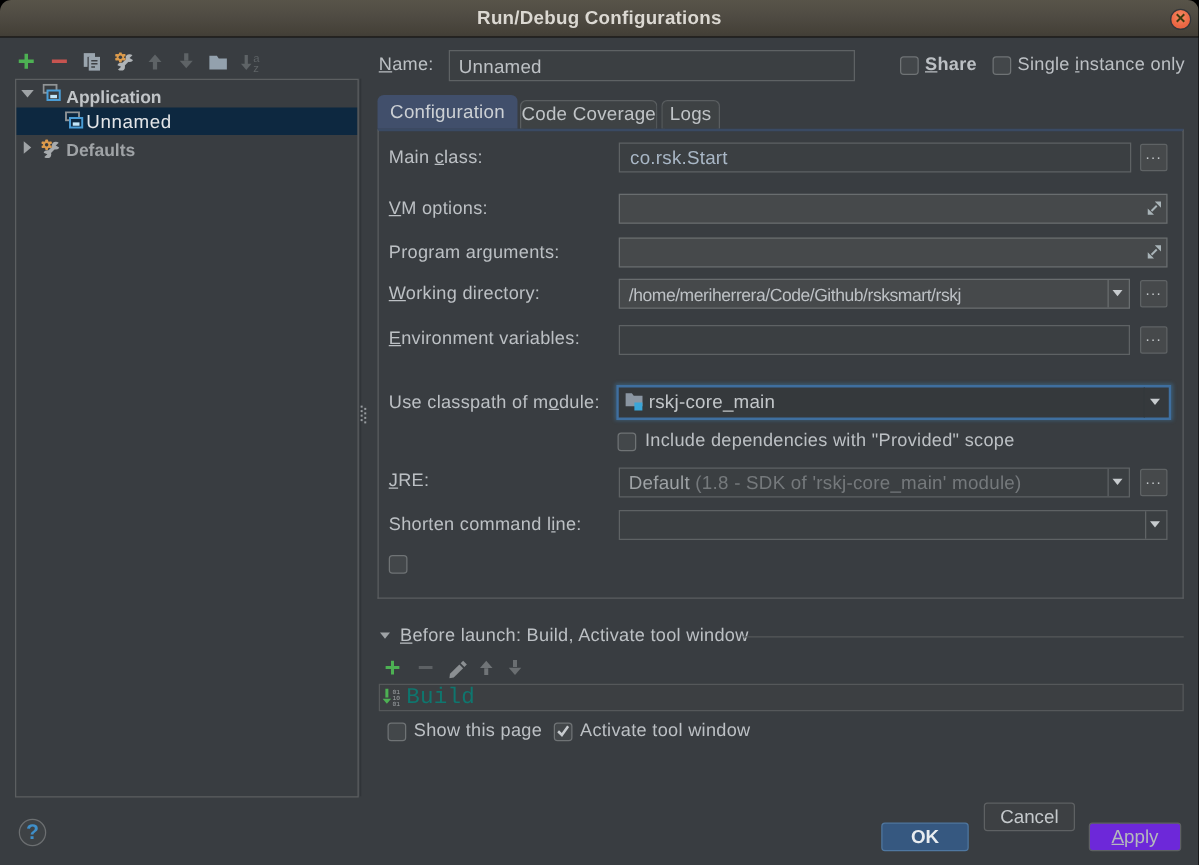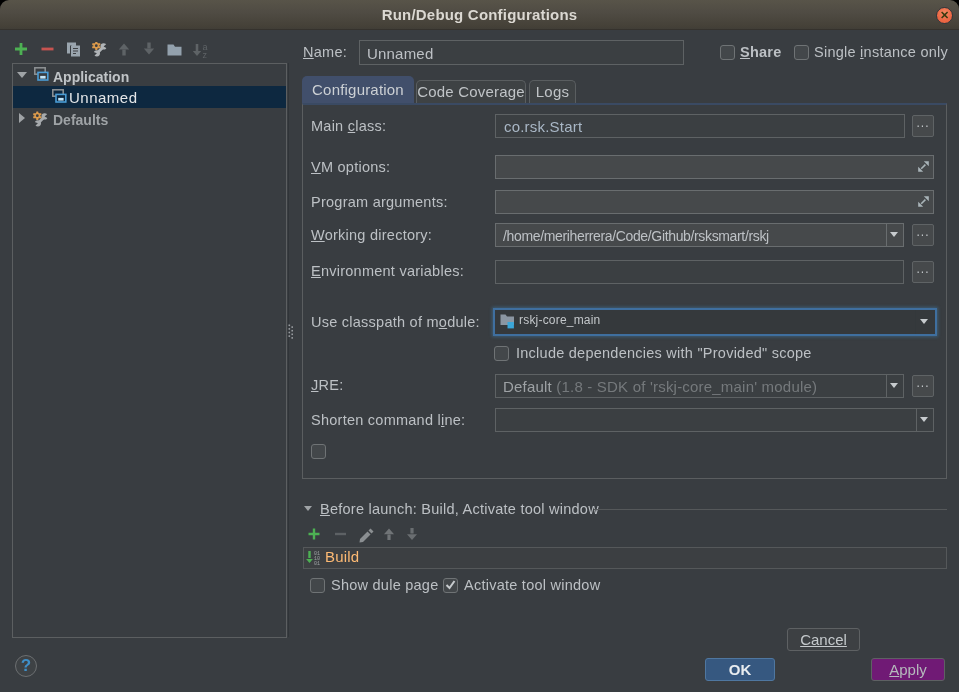--- a/index.html
+++ b/index.html
@@ -172,21 +172,21 @@
   <div class="abs fld" style="left:495px;top:260px;width:409px;height:24px;"></div>
   <div class="abs dots3" style="left:912px;top:261px;width:22px;height:22px;line-height:14px;">...</div>
 
   <div class="abs lbl" style="left:311px;top:314px;">Use classpath of m<u>o</u>dule:</div>
   <div class="abs" style="left:493px;top:308px;width:444px;height:28px;box-sizing:border-box;background:#35393c;
        border:2px solid #3f6f9f;box-shadow:0 0 3px 1px rgba(64,130,180,0.45);"></div>
   <svg class="abs" width="15" height="16" viewBox="0 0 15 16" style="left:500px;top:313px;">
     <path d="M0.5 1.5 h5 l1.5 2 h7 v8.5 h-13.5 z" fill="#8b96a2"></path>
     <rect x="7.5" y="9" width="6.4" height="6.4" fill="#3ba6d8"></rect>
   </svg>
-  <div class="abs" style="left:519px;top:313px;font-size:12px;letter-spacing:0.2px;color:#c3c7ca;">rskj-core_main</div>
+  <div class="abs" style="left:519px;top:313px;font-size:15px;letter-spacing:0.2px;color:#c3c7ca;">rskj-core_main</div>
   <div class="abs" style="left:915px;top:310px;width:20px;height:24px;border-left:1px solid #33383b;"></div>
   <div class="abs carrow" style="left:920px;top:319px;"></div>
 
   <div class="abs cb" style="left:494px;top:346px;"></div>
   <div class="abs lbl" style="left:516px;top:345px;">Include dependencies with "Provided" scope</div>
 
   <div class="abs lbl" style="left:311px;top:377px;"><u>J</u>RE:</div>
   <div class="abs fld" style="left:495px;top:374px;width:409px;height:24px;"></div>
   <div class="abs" style="left:503px;top:378px;font-size:15px;letter-spacing:0.2px;color:#9ea2a5;">Default <span style="color:#75797c;">(1.8 - SDK of 'rskj-core_main' module)</span></div>
   <div class="abs" style="left:886px;top:375px;width:17px;height:22px;border-left:1px solid #5f6365;"></div>
@@ -228,30 +228,30 @@
     <path d="M105 13 l-5 -5.8 h10 z" fill="#6a6e71"></path>
   </svg>
   <div class="abs" style="left:303px;top:547px;width:644px;height:22px;box-sizing:border-box;border:1px solid #55585a;background:#3c3f42;"></div>
   <svg class="abs" width="16" height="15" viewBox="0 0 16 15" style="left:306px;top:550px;">
     <path d="M3.5 1 v7" stroke="#4db153" stroke-width="2.4" fill="none"></path>
     <path d="M3.5 13 l-3.4 -4 h6.8 z" fill="#4db153"></path>
     <text x="8" y="5" font-size="5" fill="#9da1a4" font-family="Liberation Mono">01</text>
     <text x="8" y="10" font-size="5" fill="#9da1a4" font-family="Liberation Mono">10</text>
     <text x="8" y="15" font-size="5" fill="#9da1a4" font-family="Liberation Mono">01</text>
   </svg>
-  <div class="abs" style="left:325px;top:548px;font-size:15px;letter-spacing:0.2px;color:#fdba74;">Build</div>
+  <div class="abs" style="left:325px;top:548px;font-size:18px;letter-spacing:0.2px;color:#0f766e;font-family:Liberation Mono, monospace;">Build</div>
   <div class="abs cb" style="left:310px;top:578px;"></div>
-  <div class="abs lbl" style="left:331px;top:577px;">Show dule page</div>
+  <div class="abs lbl" style="left:331px;top:577px;">Show this page</div>
   <div class="abs cb" style="left:443px;top:578px;"></div>
   <svg class="abs" width="11" height="10" viewBox="0 0 11 10" style="left:445px;top:580px;">
     <path d="M1.5 5 l3 3 5 -7" stroke="#c7cbce" stroke-width="2" fill="none"></path>
   </svg>
   <div class="abs lbl" style="left:464px;top:577px;">Activate tool window</div>
 
   <div class="abs" style="left:15px;top:655px;width:22px;height:22px;border-radius:50%;border:1px solid #6c6f71;
        box-sizing:border-box;background:#3e4245;color:#3f8fc9;font-weight:bold;font-size:17px;text-align:center;line-height:20px;">?</div>
   <div class="abs" style="left:705px;top:658px;width:70px;height:23px;box-sizing:border-box;background:#365880;border:1px solid #4f77a0;
        border-radius:3px;color:#e8ecef;font-weight:bold;font-size:15px;text-align:center;line-height:21px;">OK</div>
-  <div class="abs" style="left:787px;top:628px;width:73px;height:23px;box-sizing:border-box;background:#3d4043;border:1px solid #5e6163;
-       border-radius:3px;color:#c5c9cc;font-size:15px;text-align:center;line-height:21px;text-decoration:underline;">Cancel</div>
-  <div class="abs" style="left:871px;top:658px;width:74px;height:23px;box-sizing:border-box;background:#701a75;border:1px solid #5e6163;
+  <div class="abs" style="left:787px;top:642px;width:73px;height:23px;box-sizing:border-box;background:#3d4043;border:1px solid #5e6163;
+       border-radius:3px;color:#c5c9cc;font-size:15px;text-align:center;line-height:21px;">Cancel</div>
+  <div class="abs" style="left:871px;top:658px;width:74px;height:23px;box-sizing:border-box;background:#6d28d9;border:1px solid #5e6163;
        border-radius:3px;color:#b5b9bc;font-size:15px;text-align:center;line-height:21px;"><u>A</u>pply</div>
 </div>
 
 </body></html>

